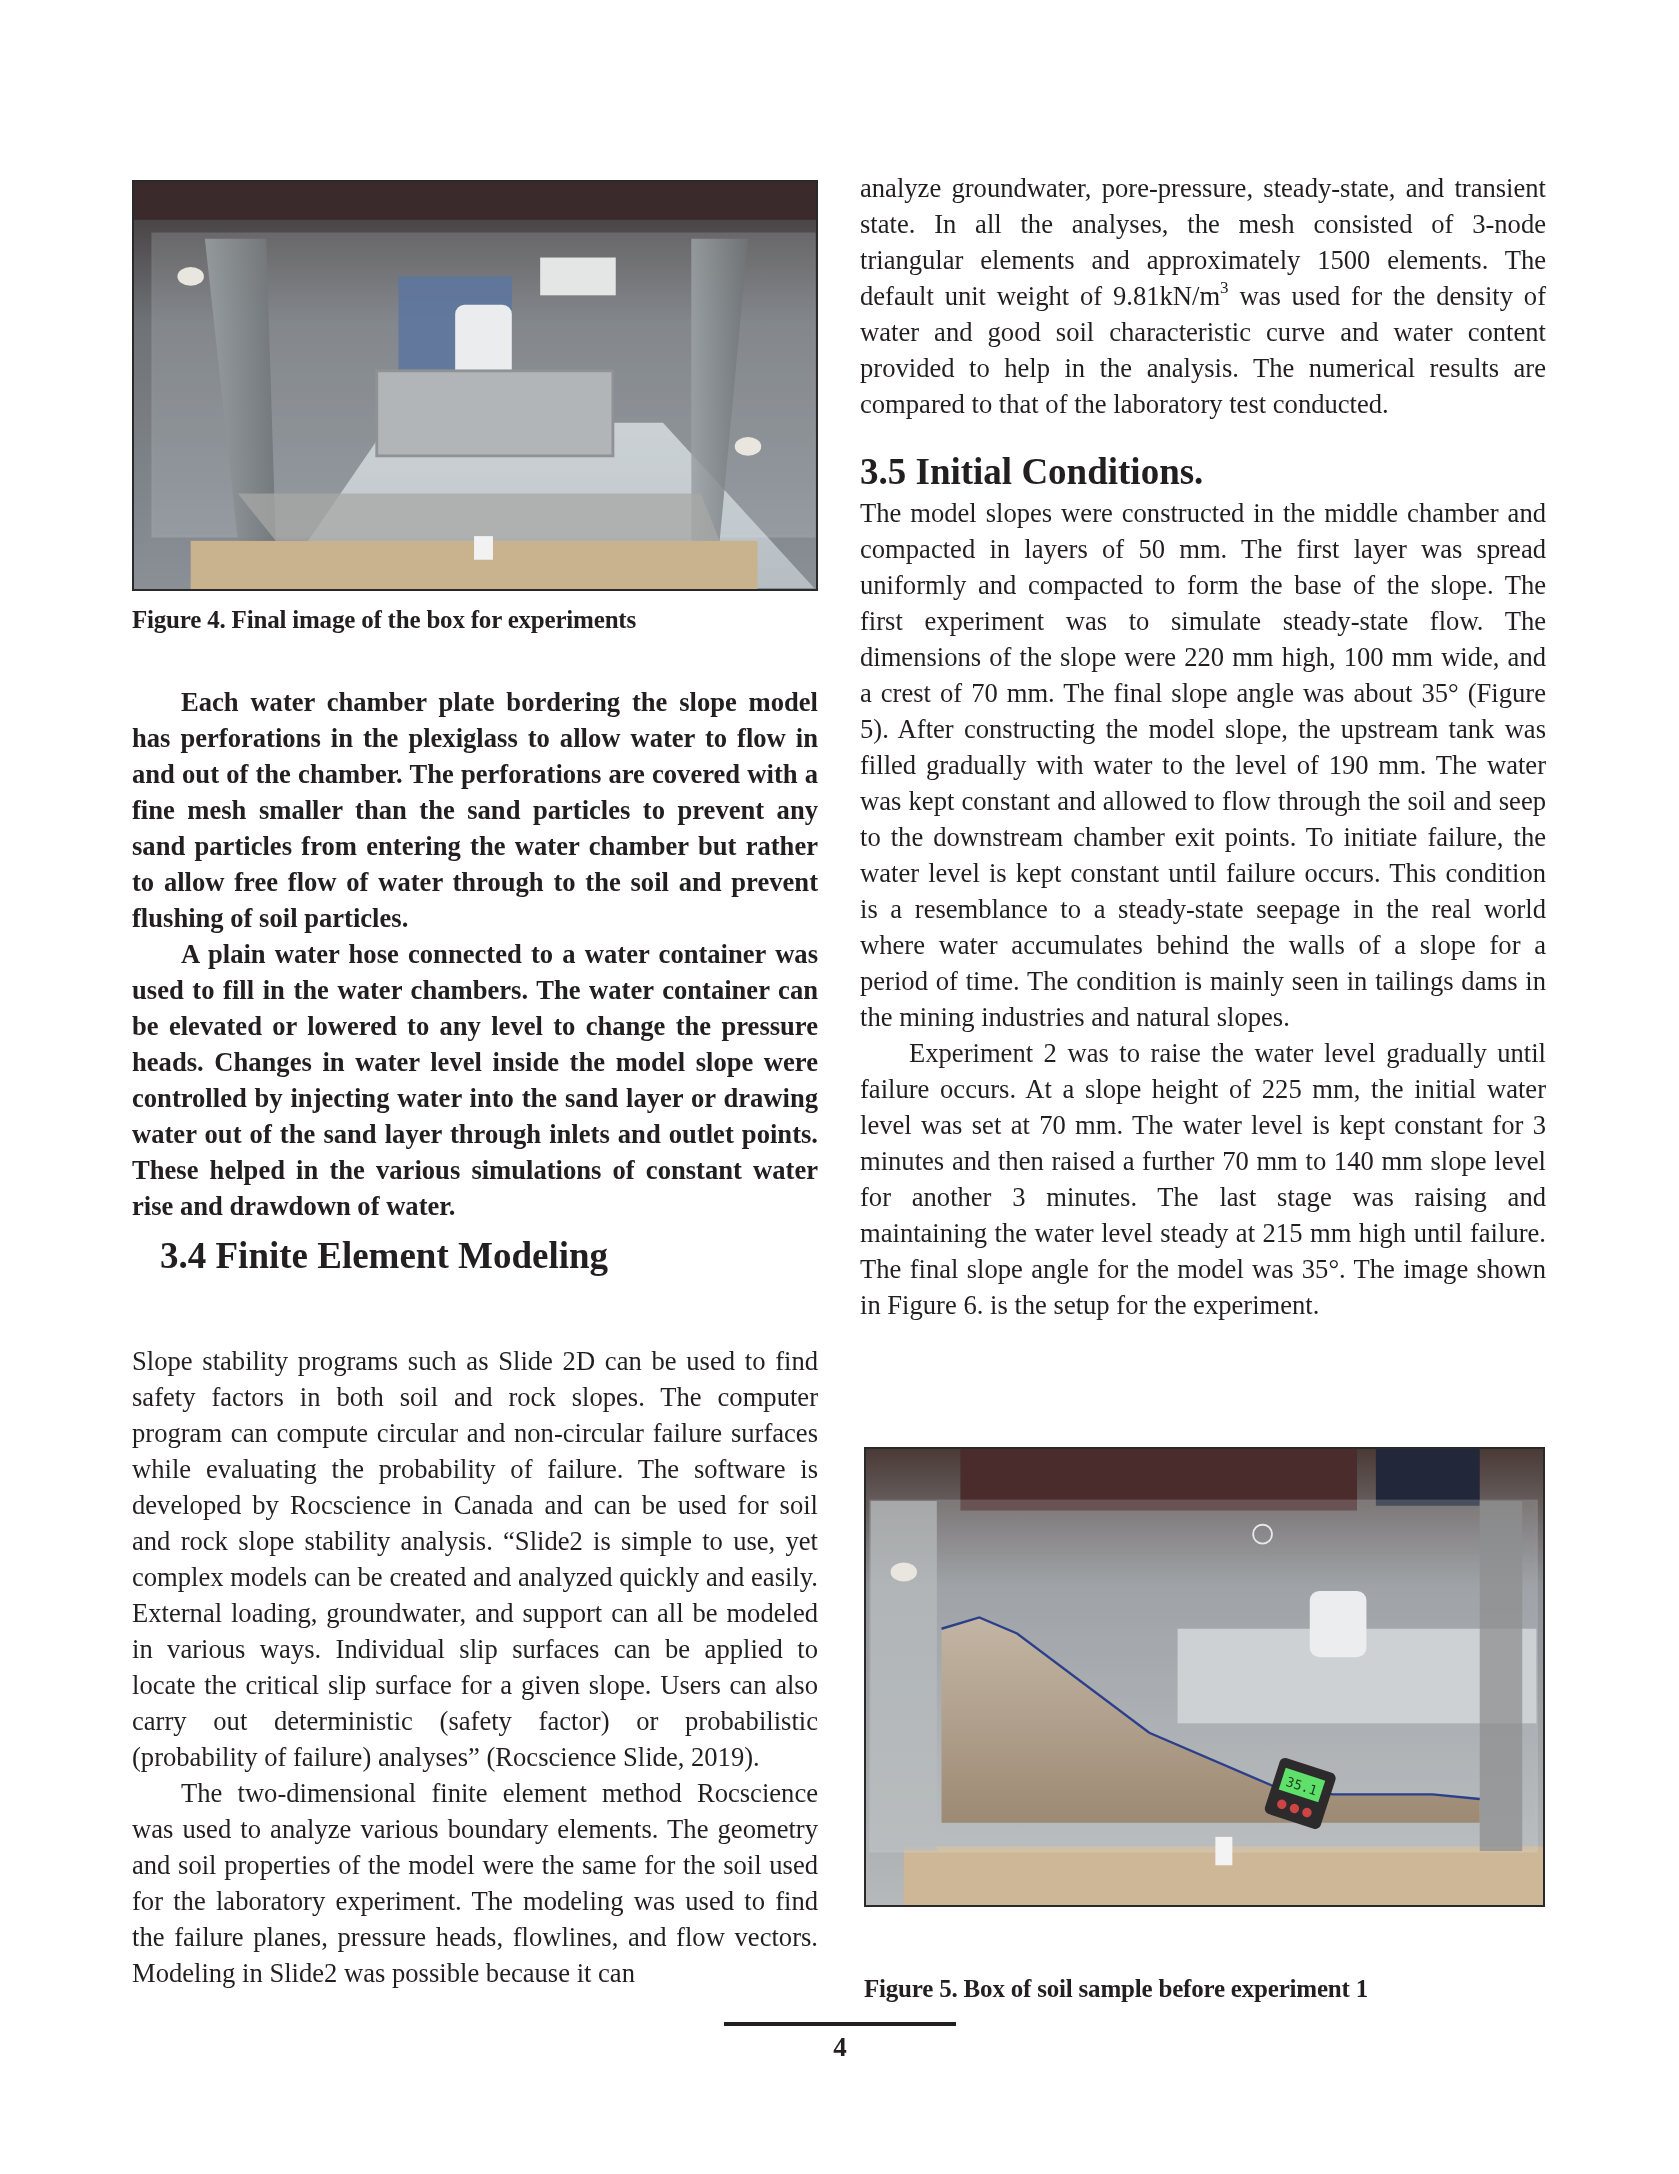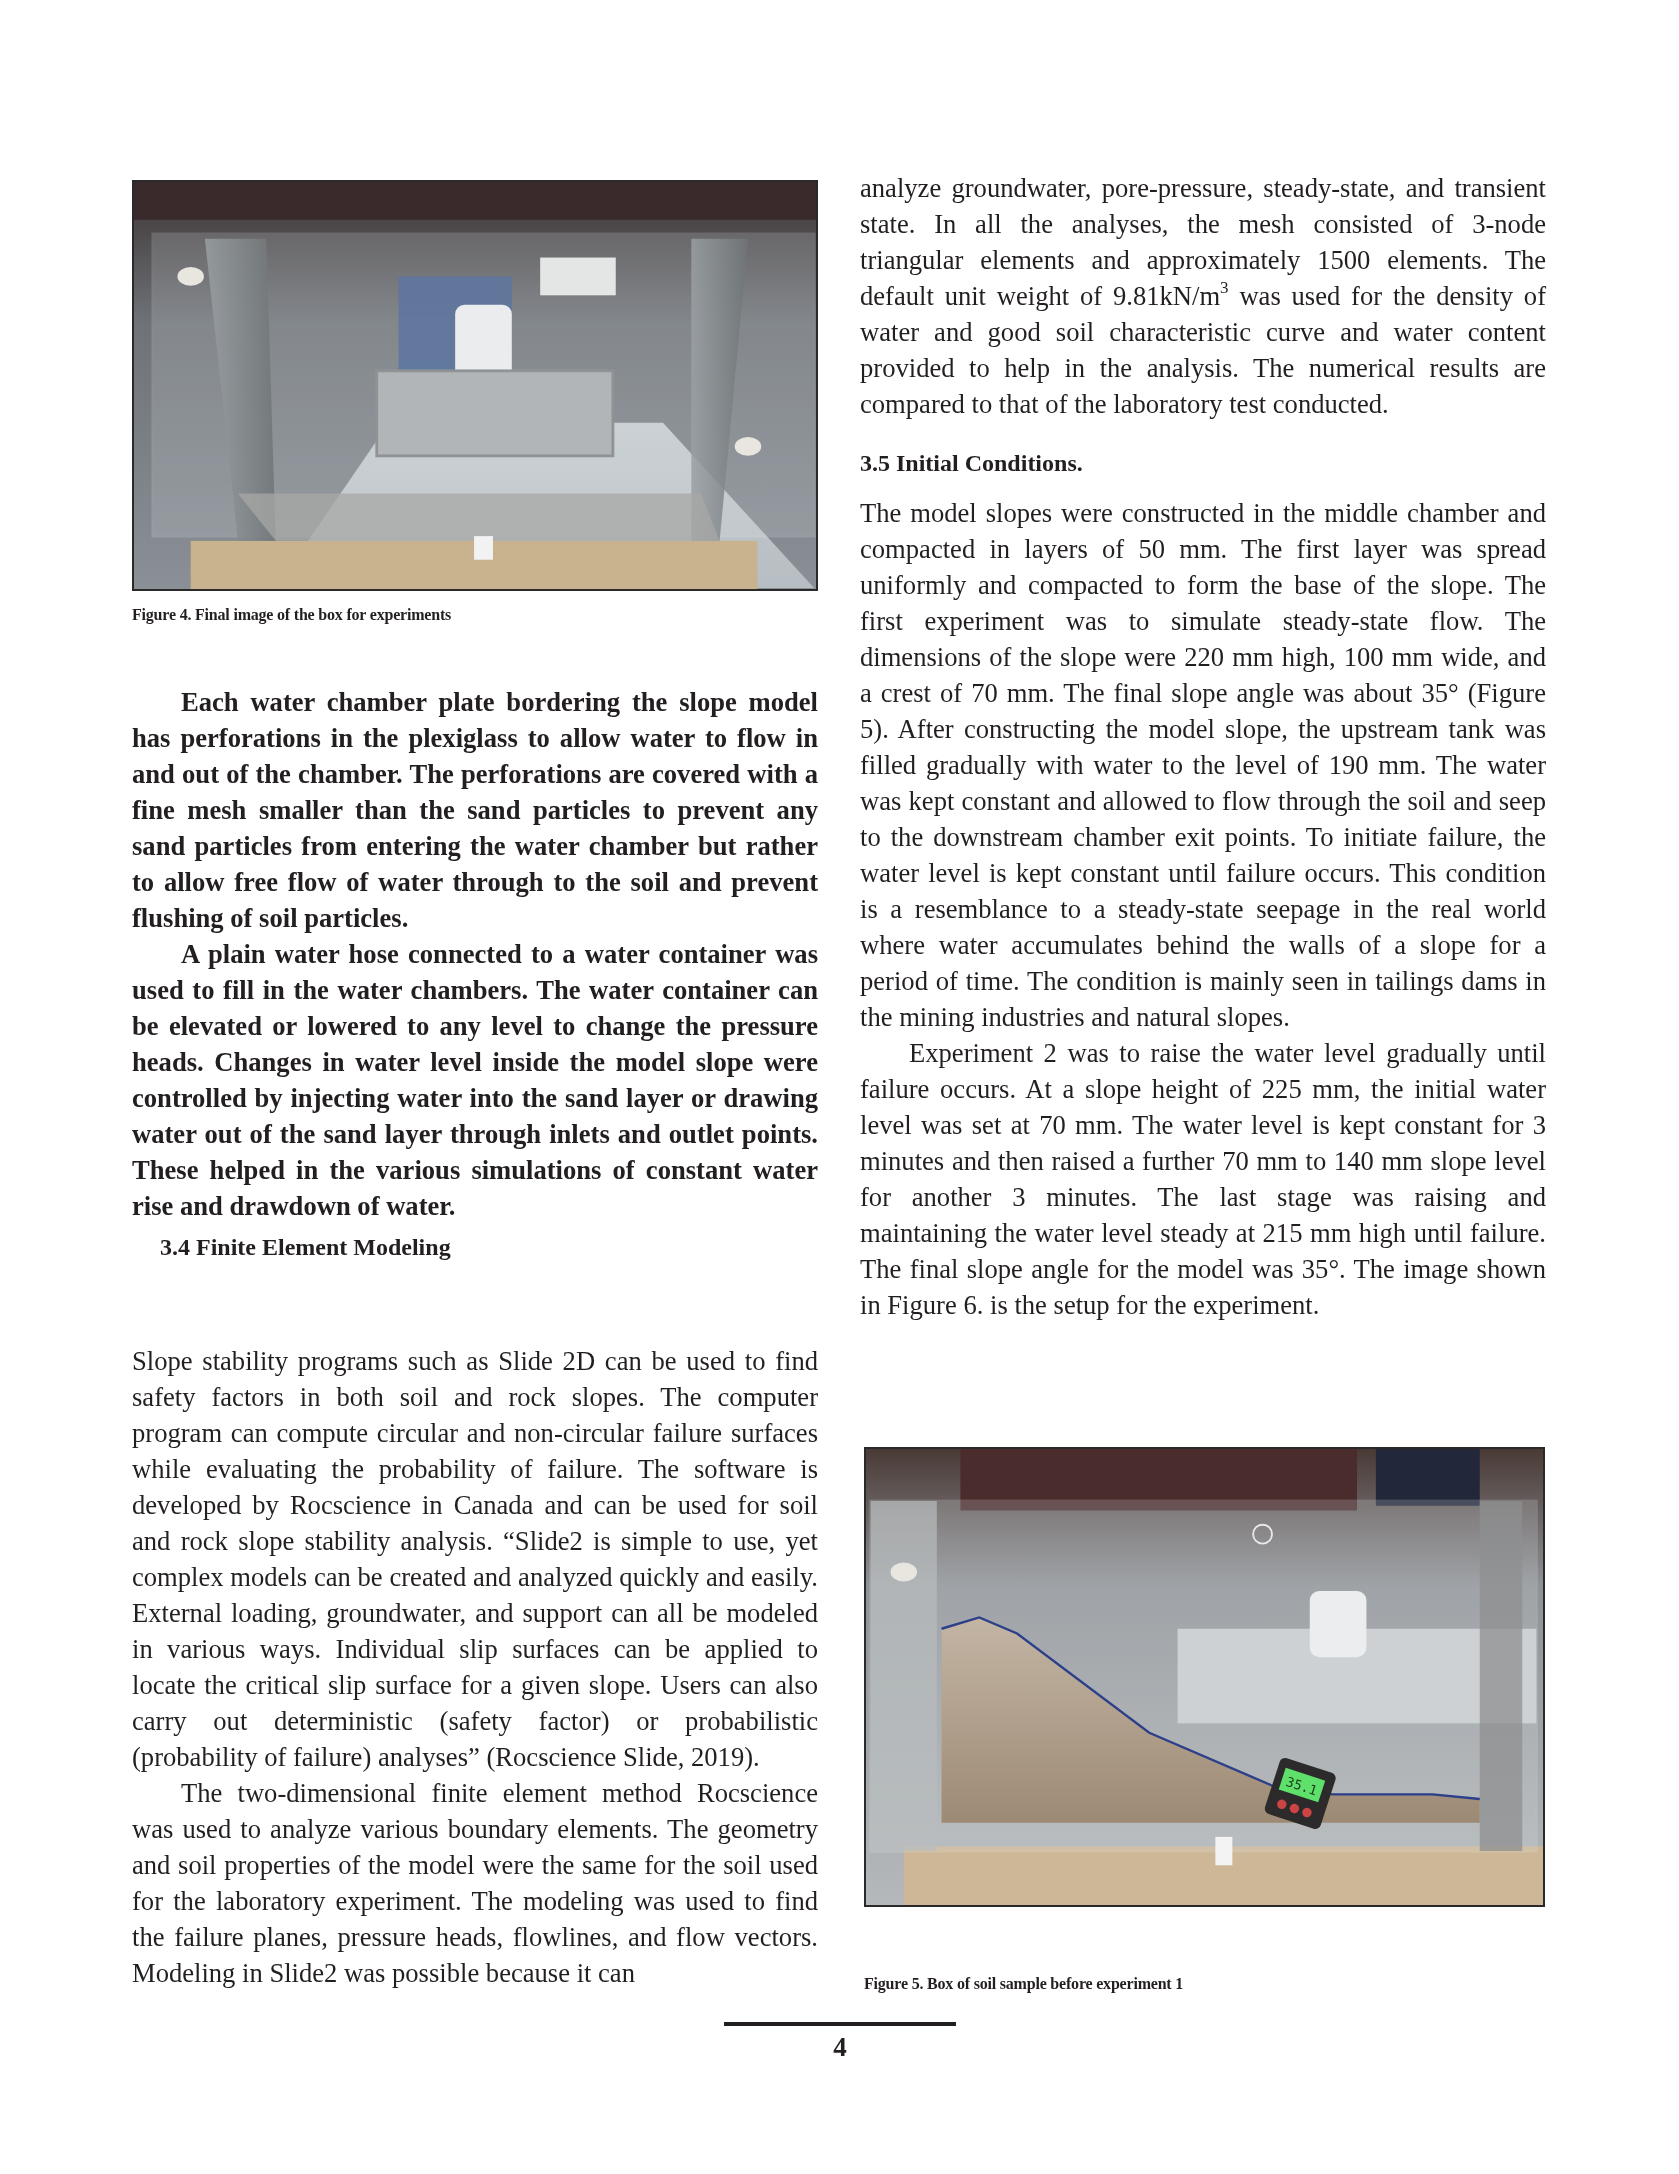--- a/index.html
+++ b/index.html
@@ -3,28 +3,28 @@
 <meta charset="utf-8">
 <style>
   html, body { margin: 0; padding: 0; background: #ffffff; }
   body { width: 1680px; height: 2174px; position: relative; overflow: hidden;
          font-family: "Liberation Serif", "DejaVu Serif", serif; color: #231f20; }
 
   .figure-frame { position: absolute; border: 2.8px solid #2a2a2a; box-sizing: border-box; overflow: hidden; }
   .fig4 { left: 132px; top: 180px; width: 686px; height: 411px; }
   .fig5 { left: 864px; top: 1447px; width: 681px; height: 460px; }
 
-  .caption { position: absolute; font-weight: bold; font-size: 16px; letter-spacing: -0.2px; white-space: nowrap; }
+  .caption { position: absolute; font-weight: bold; font-size: 25px; letter-spacing: -0.2px; white-space: nowrap; }
   .cap4 { left: 132px; top: 606px; }
   .cap5 { left: 864px; top: 1927px; margin-top: 48px; }
 
   .text { position: absolute; font-size: 26.6px; line-height: 36px; text-align: justify; hyphens: manual; }
   .text p { margin: 0; }
   .indent { text-indent: 49px; }
-  .heading { position: absolute; font-weight: bold; font-size: 24px; white-space: nowrap; }
+  .heading { position: absolute; font-weight: bold; font-size: 37px; white-space: nowrap; }
 
   .lt1 { left: 132px; top: 684px; width: 686px; font-weight: bold; }
   .h34 { left: 132px; top: 1234px; margin-left: 28px; }
   .lt2body { left: 132px; top: 1343px; width: 686px; }
 
   .rt1 { left: 860px; top: 170px; width: 686px; }
   .h35 { left: 860px; top: 450px; }
   .rt2 { left: 860px; top: 495px; width: 686px; }
 
   sup { font-size: 17px; line-height: 0; position: relative; top: -1.9px; }

